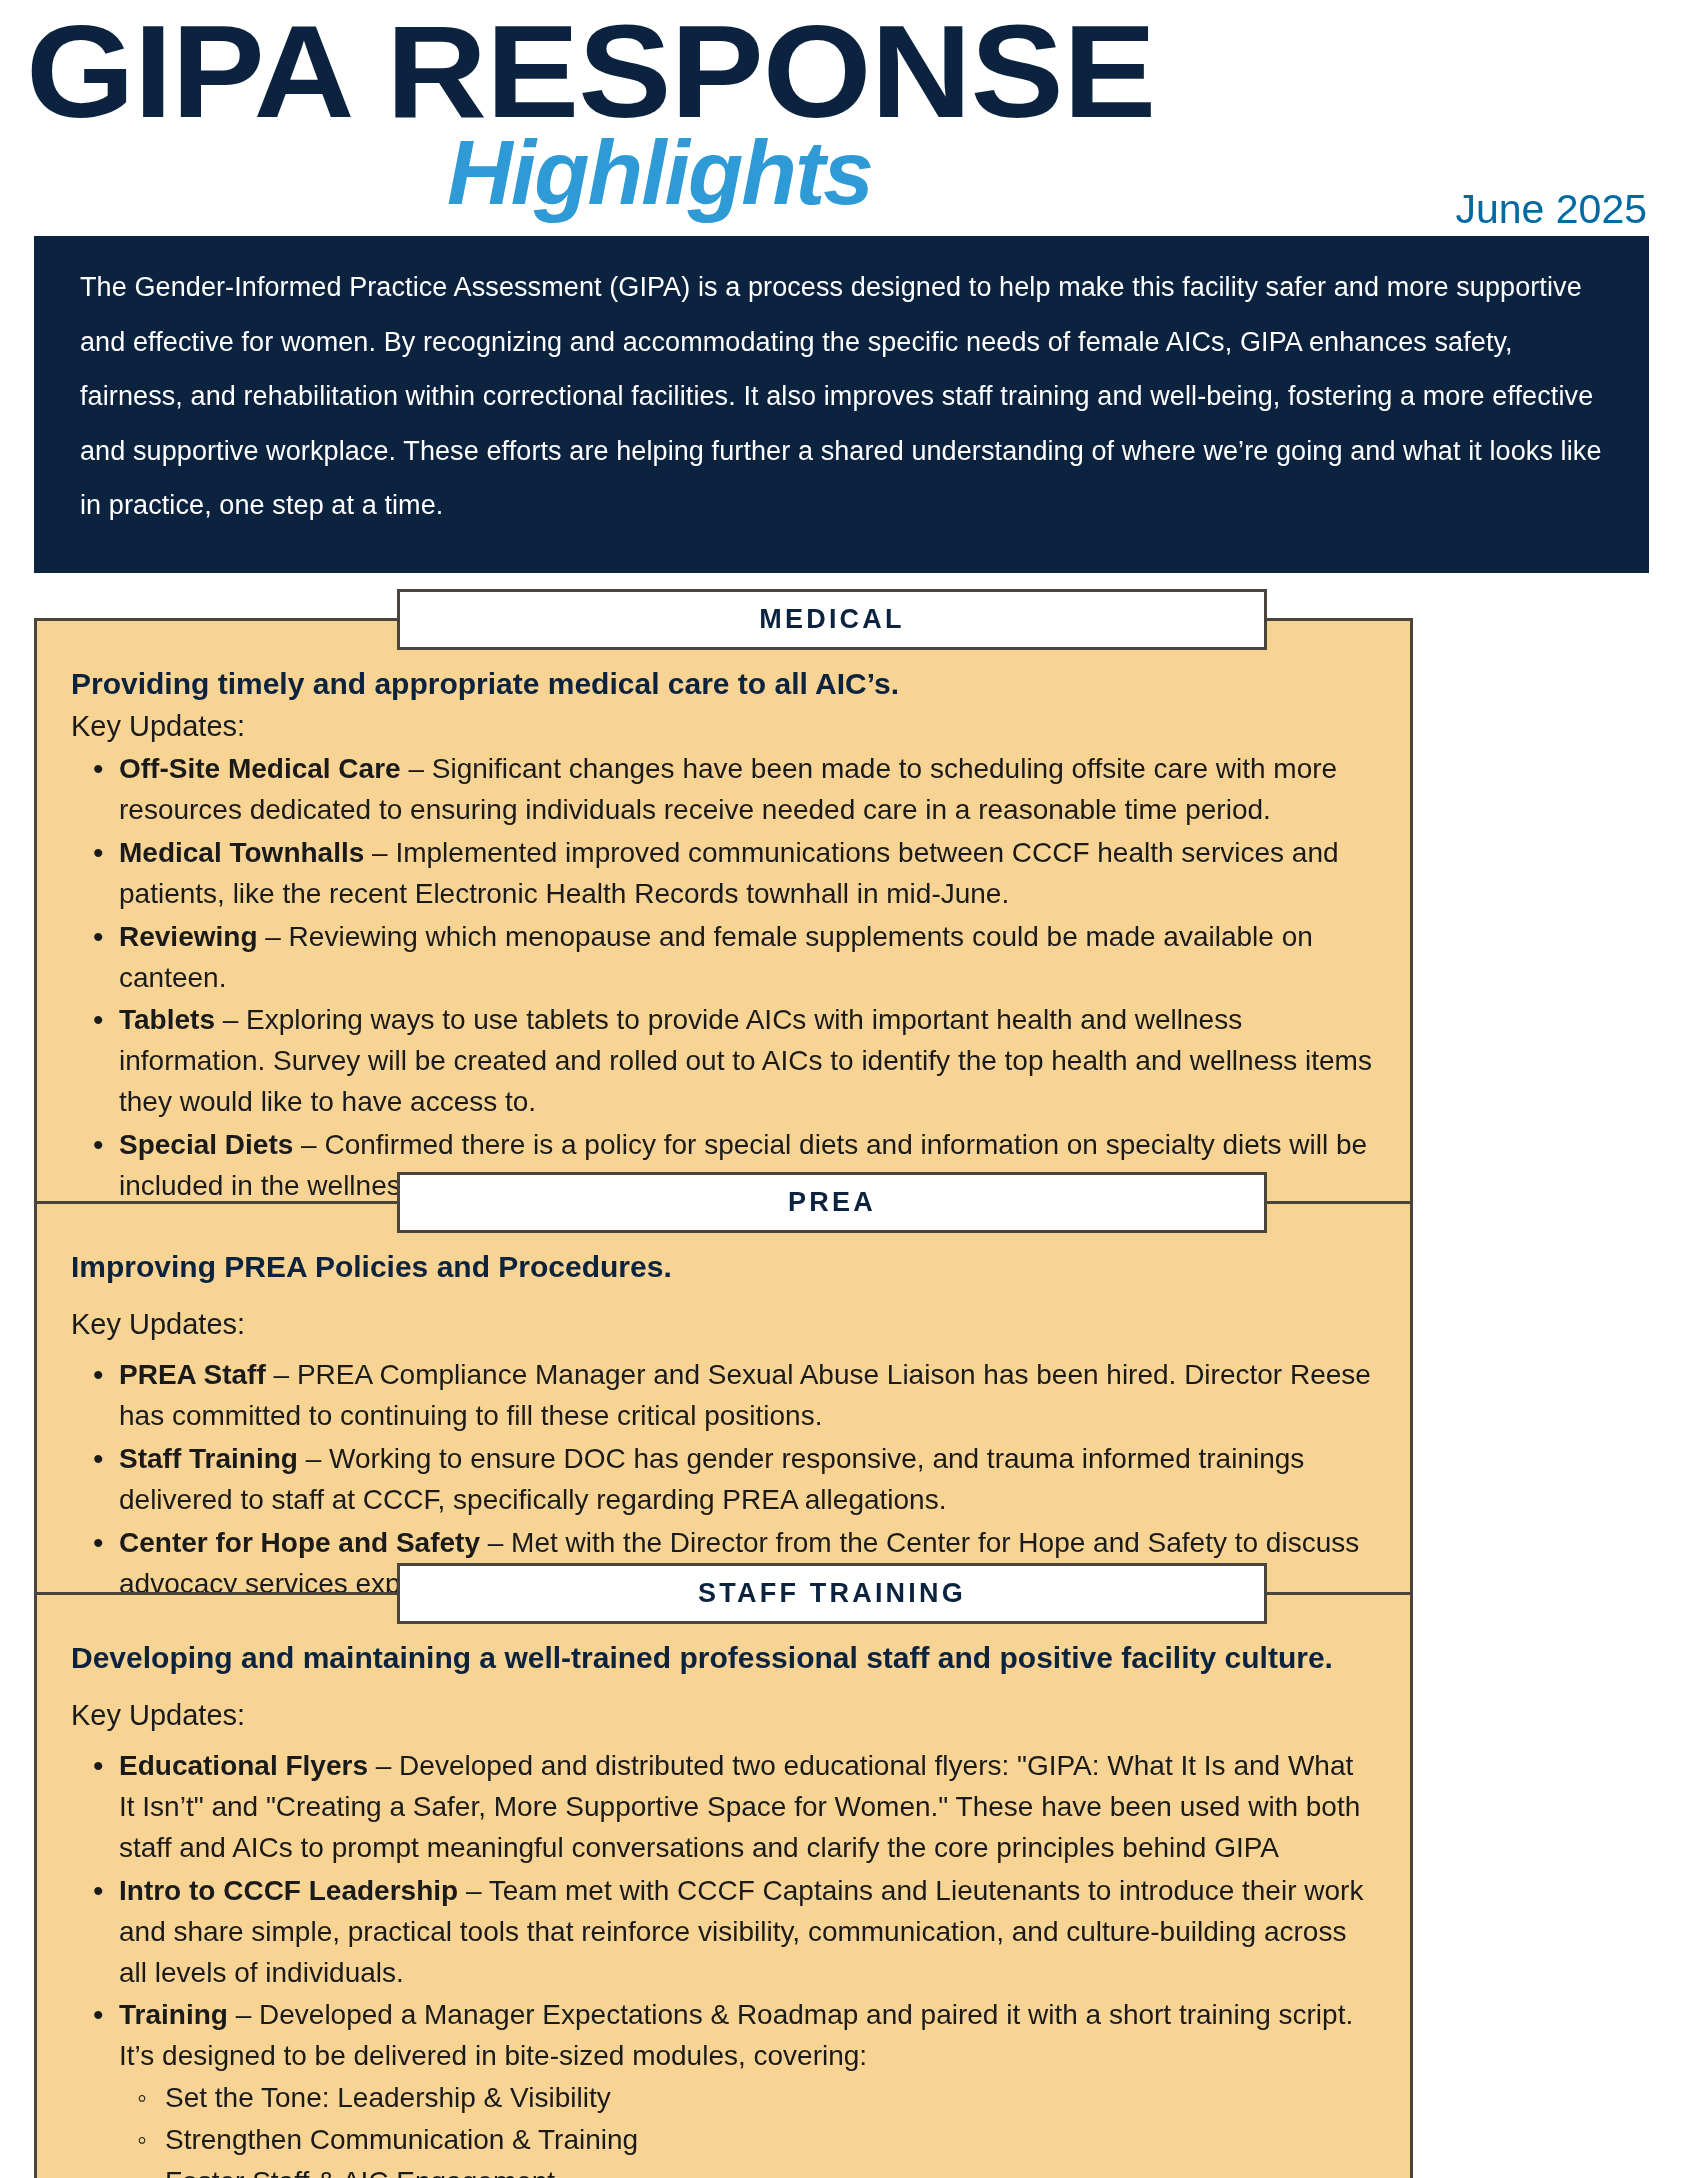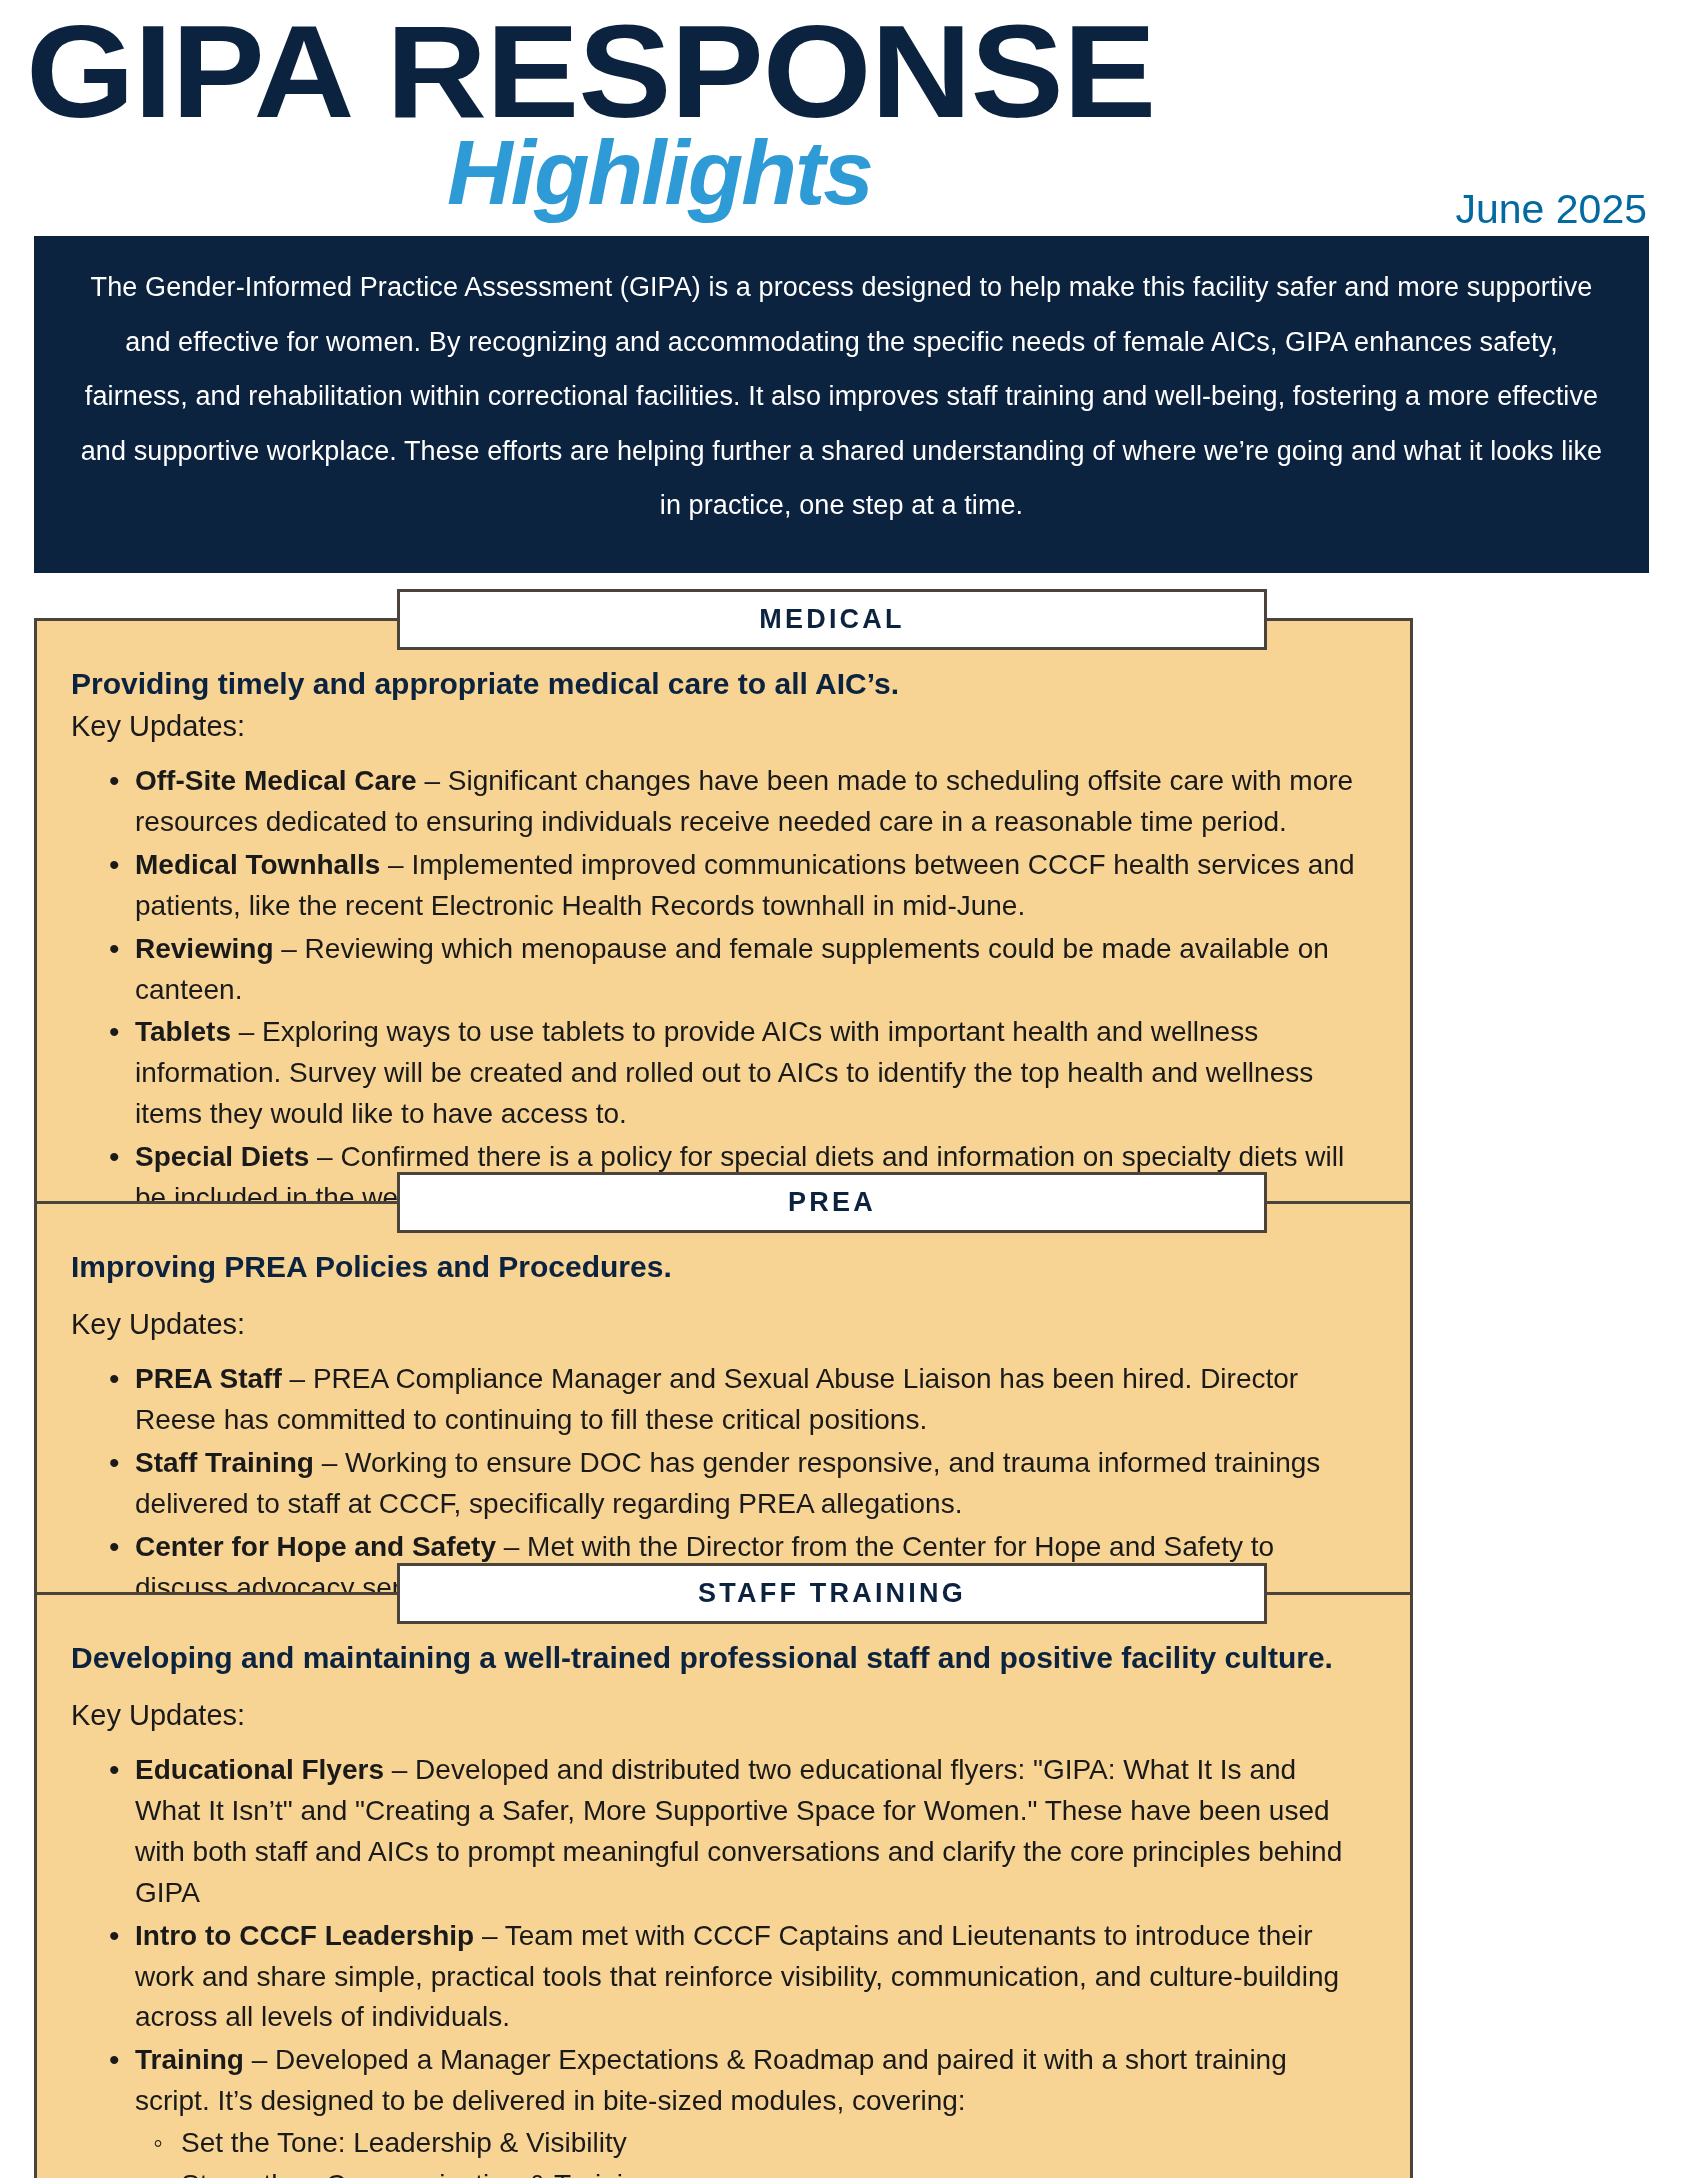--- a/index.html
+++ b/index.html
@@ -71,21 +71,20 @@
     width: 1615px;
     height: 337px;
     background: #0C2340;
     padding: 24px 46px 20px 46px;
     z-index: 2;
   }
   .intro-text {
     color: #ffffff;
     font-size: 27px;
     line-height: 2.02;
-    text-align: center;
     letter-spacing: 0.1px;
   }
 
   
   .section {
     position: absolute;
     left: 34px;
     width: 1379px;
     background: #F7D493;
     border: 3px solid #4A443C;
@@ -123,21 +122,21 @@
     font-size: 29px;
     color: #1a1a1a;
     line-height: 1.3;
     margin-bottom: 4px;
   }
   .sec-spaced .section-heading { margin-bottom: 20px; }
   .sec-spaced .key-updates { margin-bottom: 12px; }
 
   ul.bullets {
     list-style: none;
-    margin: 16px;
+    margin: 0;
     padding: 0;
   }
   ul.bullets > li {
     position: relative;
     padding-left: 48px;
     font-size: 28px;
     line-height: 1.46;
     color: #1a1a1a;
     margin-bottom: 2px;
   }

